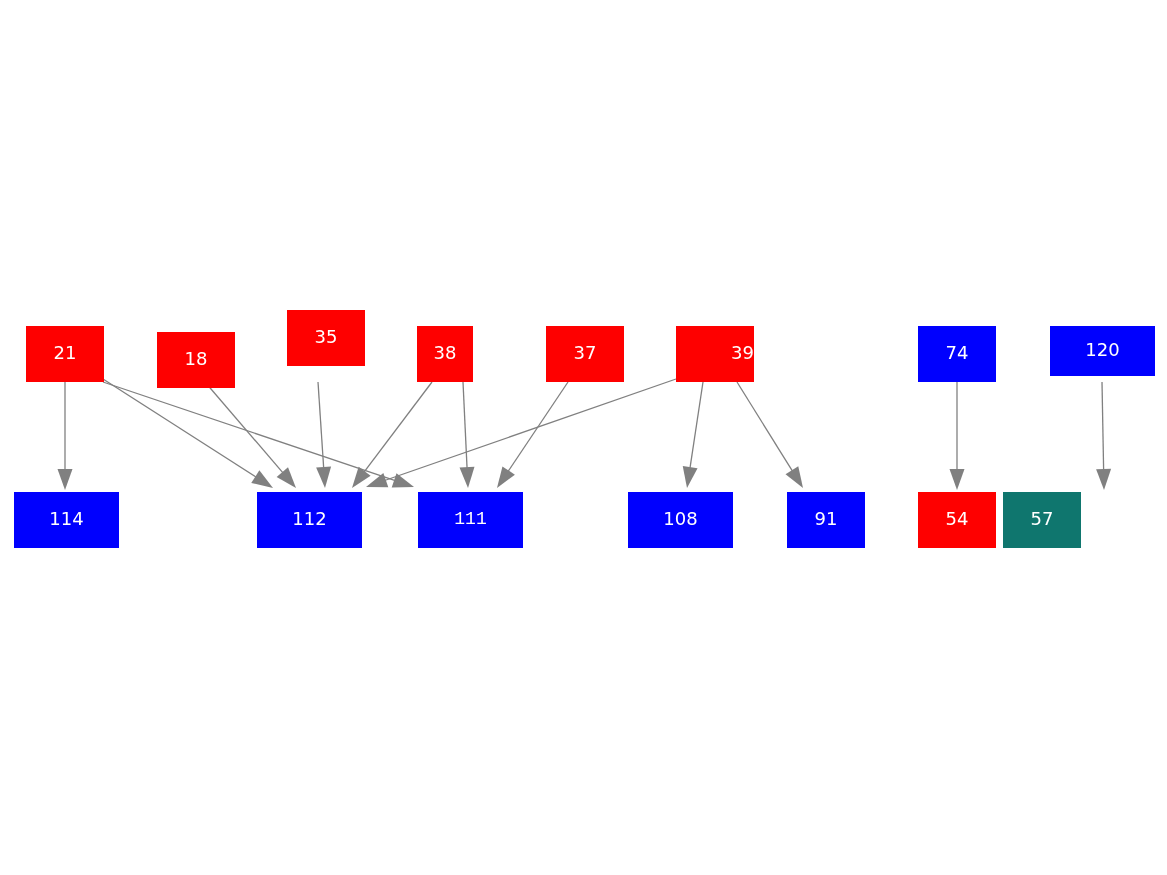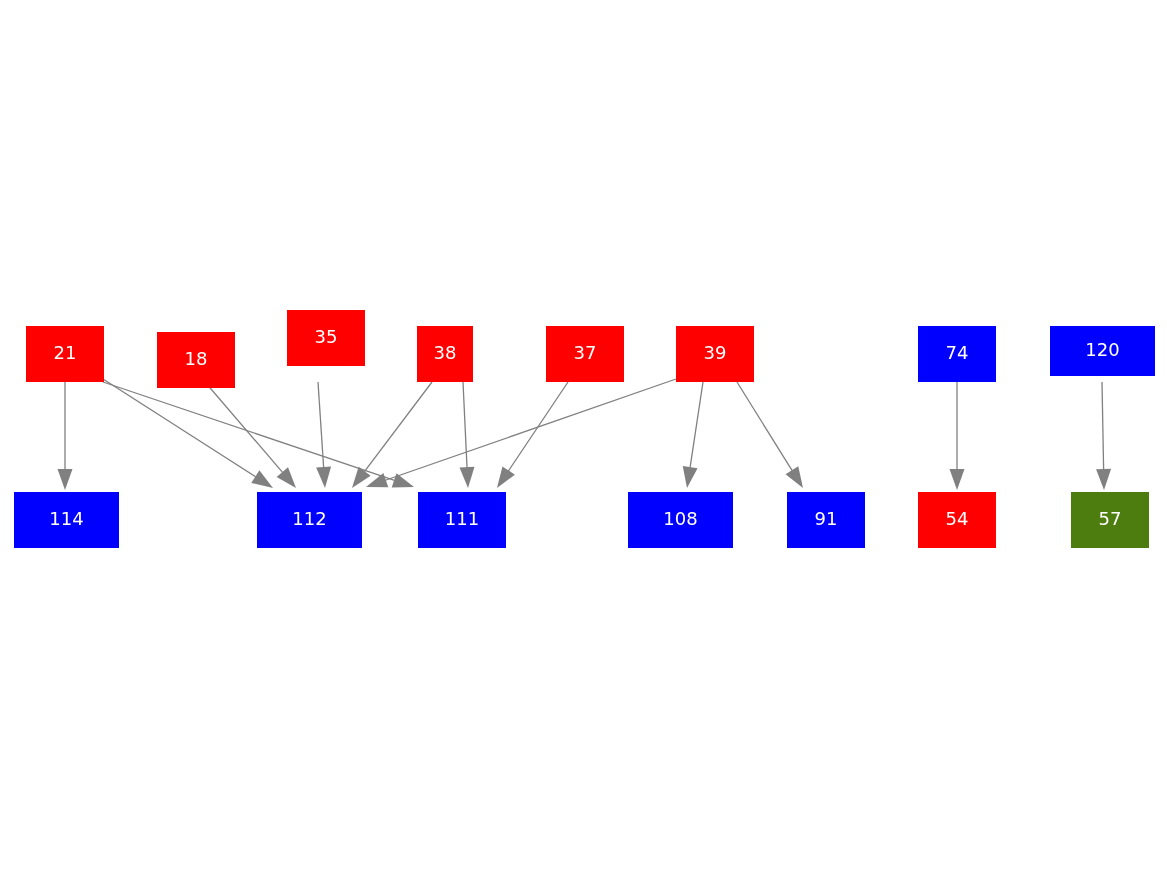--- a/index.html
+++ b/index.html
@@ -107,44 +107,44 @@
       </div>
       <div class="node" style="left: 287px; top: 310px; width: 78px; height: 56px; background: rgb(254, 0, 0);">
         <span class="node-label">35</span>
       </div>
       <div class="node" style="left: 417px; top: 326px; width: 56px; height: 56px; background: rgb(254, 0, 0);">
         <span class="node-label">38</span>
       </div>
       <div class="node" style="left: 546px; top: 326px; width: 78px; height: 56px; background: rgb(254, 0, 0);">
         <span class="node-label">37</span>
       </div>
-      <div class="node" style="left: 676px; top: 326px; width: 78px; height: 56px; background: rgb(254, 0, 0);">
+      <div class="node" style="left: 676px; top: 326px; width: 78px; height: 56px; background: rgb(254, 0, 0); justify-content: flex-end;">
         <span class="node-label">39</span>
       </div>
       <div class="node" style="left: 918px; top: 326px; width: 78px; height: 56px; background: rgb(0, 0, 254);">
         <span class="node-label">74</span>
       </div>
       <div class="node" style="left: 1050px; top: 326px; width: 105px; height: 50px; background: rgb(0, 0, 254);">
         <span class="node-label">120</span>
       </div>
       <div class="node" style="left: 14px; top: 492px; width: 105px; height: 56px; background: rgb(0, 0, 254);">
         <span class="node-label">114</span>
       </div>
       <div class="node" style="left: 257px; top: 492px; width: 105px; height: 56px; background: rgb(0, 0, 254);">
         <span class="node-label">112</span>
       </div>
-      <div class="node" style="left: 418px; top: 492px; width: 88px; height: 56px; background: rgb(0, 0, 254);">
+      <div class="node" style="left: 418px; top: 492px; width: 105px; height: 56px; background: rgb(0, 0, 254); font-family: Liberation Mono, monospace;">
         <span class="node-label">111</span>
       </div>
       <div class="node" style="left: 628px; top: 492px; width: 105px; height: 56px; background: rgb(0, 0, 254);">
         <span class="node-label">108</span>
       </div>
       <div class="node" style="left: 787px; top: 492px; width: 78px; height: 56px; background: rgb(0, 0, 254);">
         <span class="node-label">91</span>
       </div>
       <div class="node" style="left: 918px; top: 492px; width: 78px; height: 56px; background: rgb(254, 0, 0);">
         <span class="node-label">54</span>
       </div>
-      <div class="node" style="left: 1071px; top: 492px; width: 78px; height: 56px; background: #4d7c0f;">
+      <div class="node" style="left: 1003px; top: 492px; width: 78px; height: 56px; background: #0f766e;">
         <span class="node-label">57</span>
       </div>
     </div>
 </div>
 
 </body></html>

